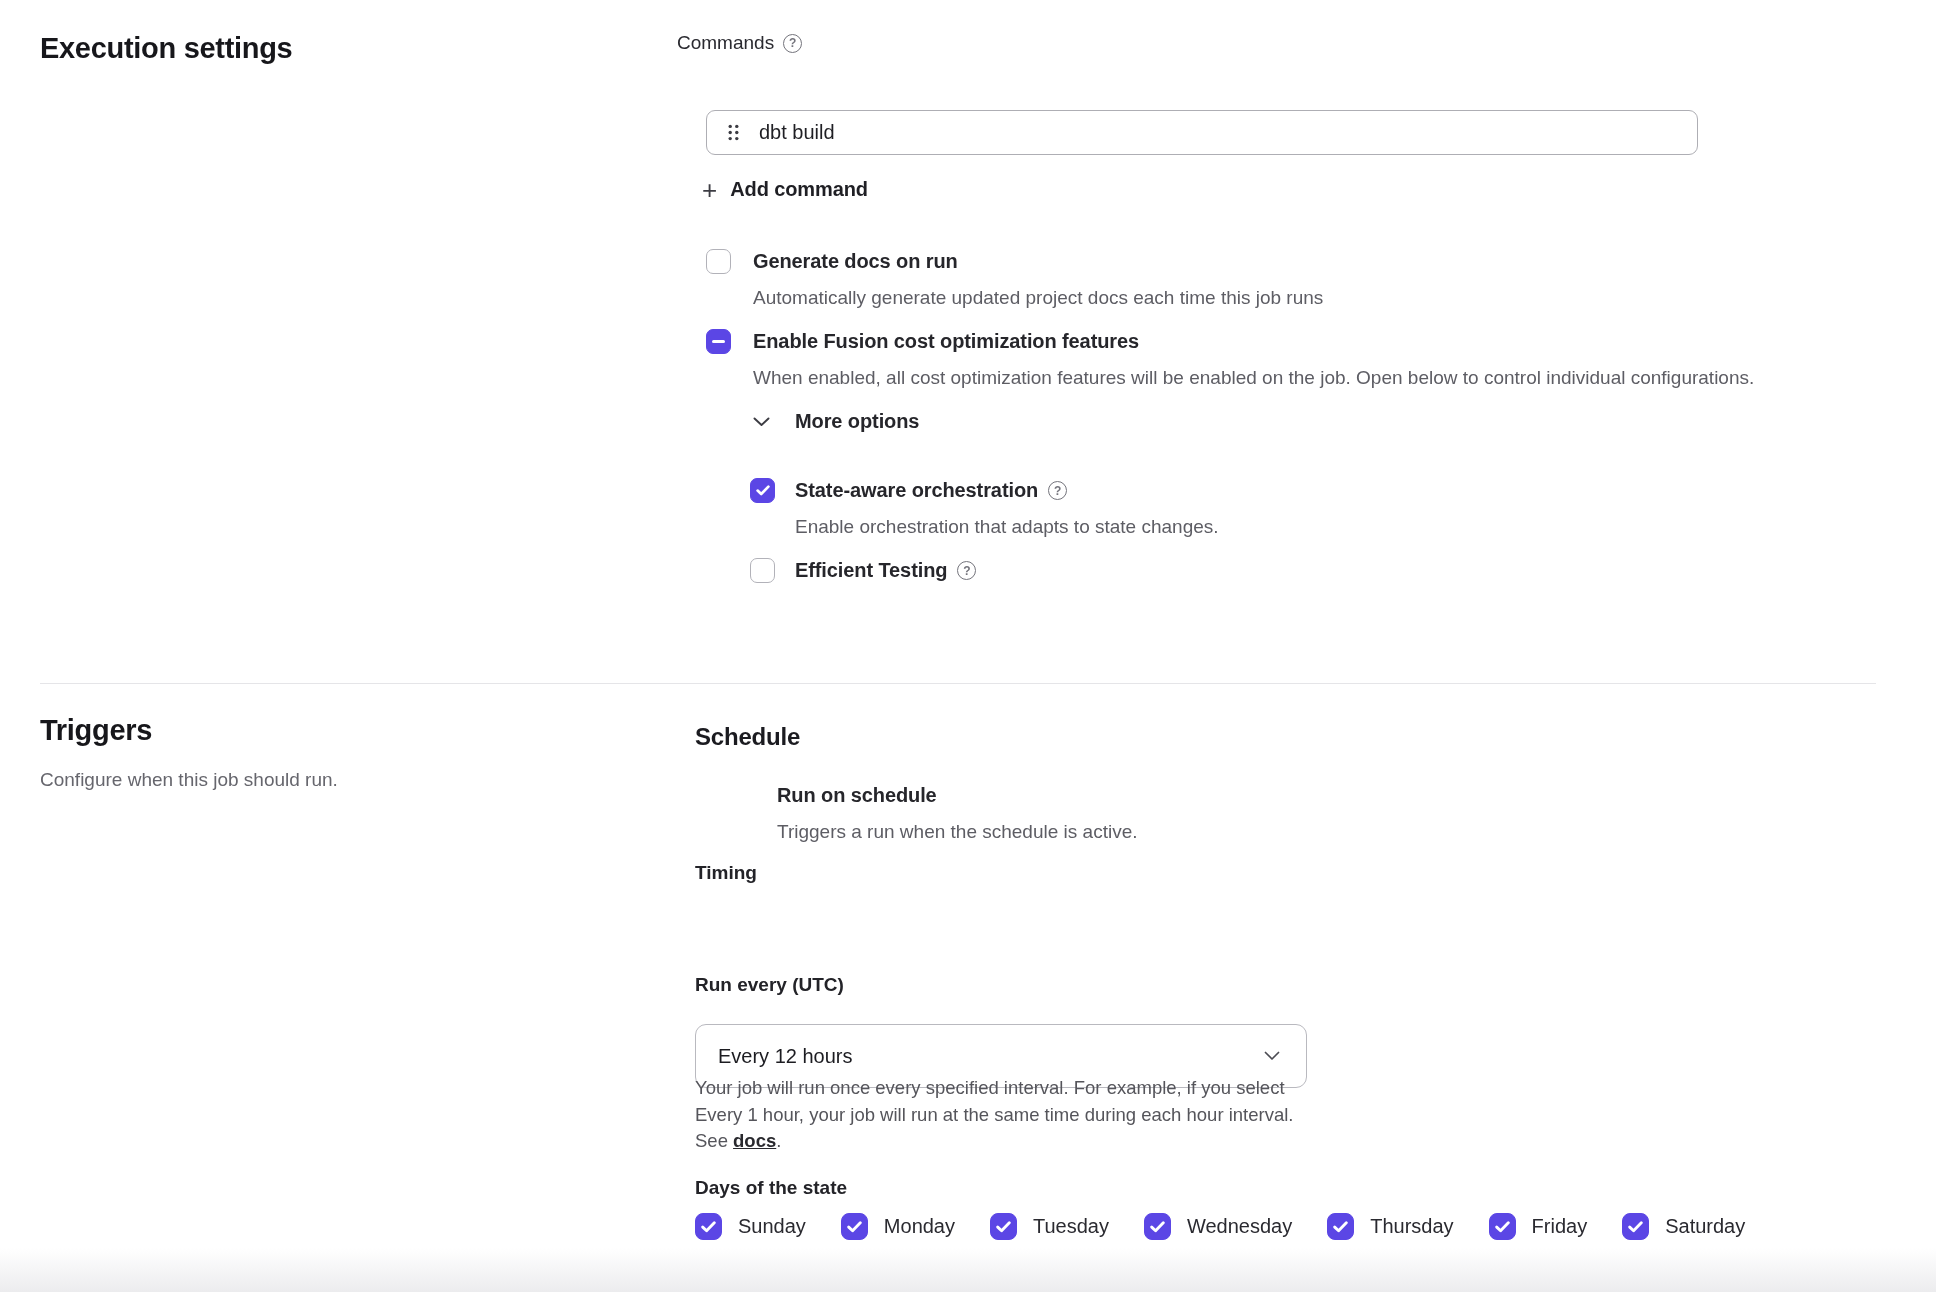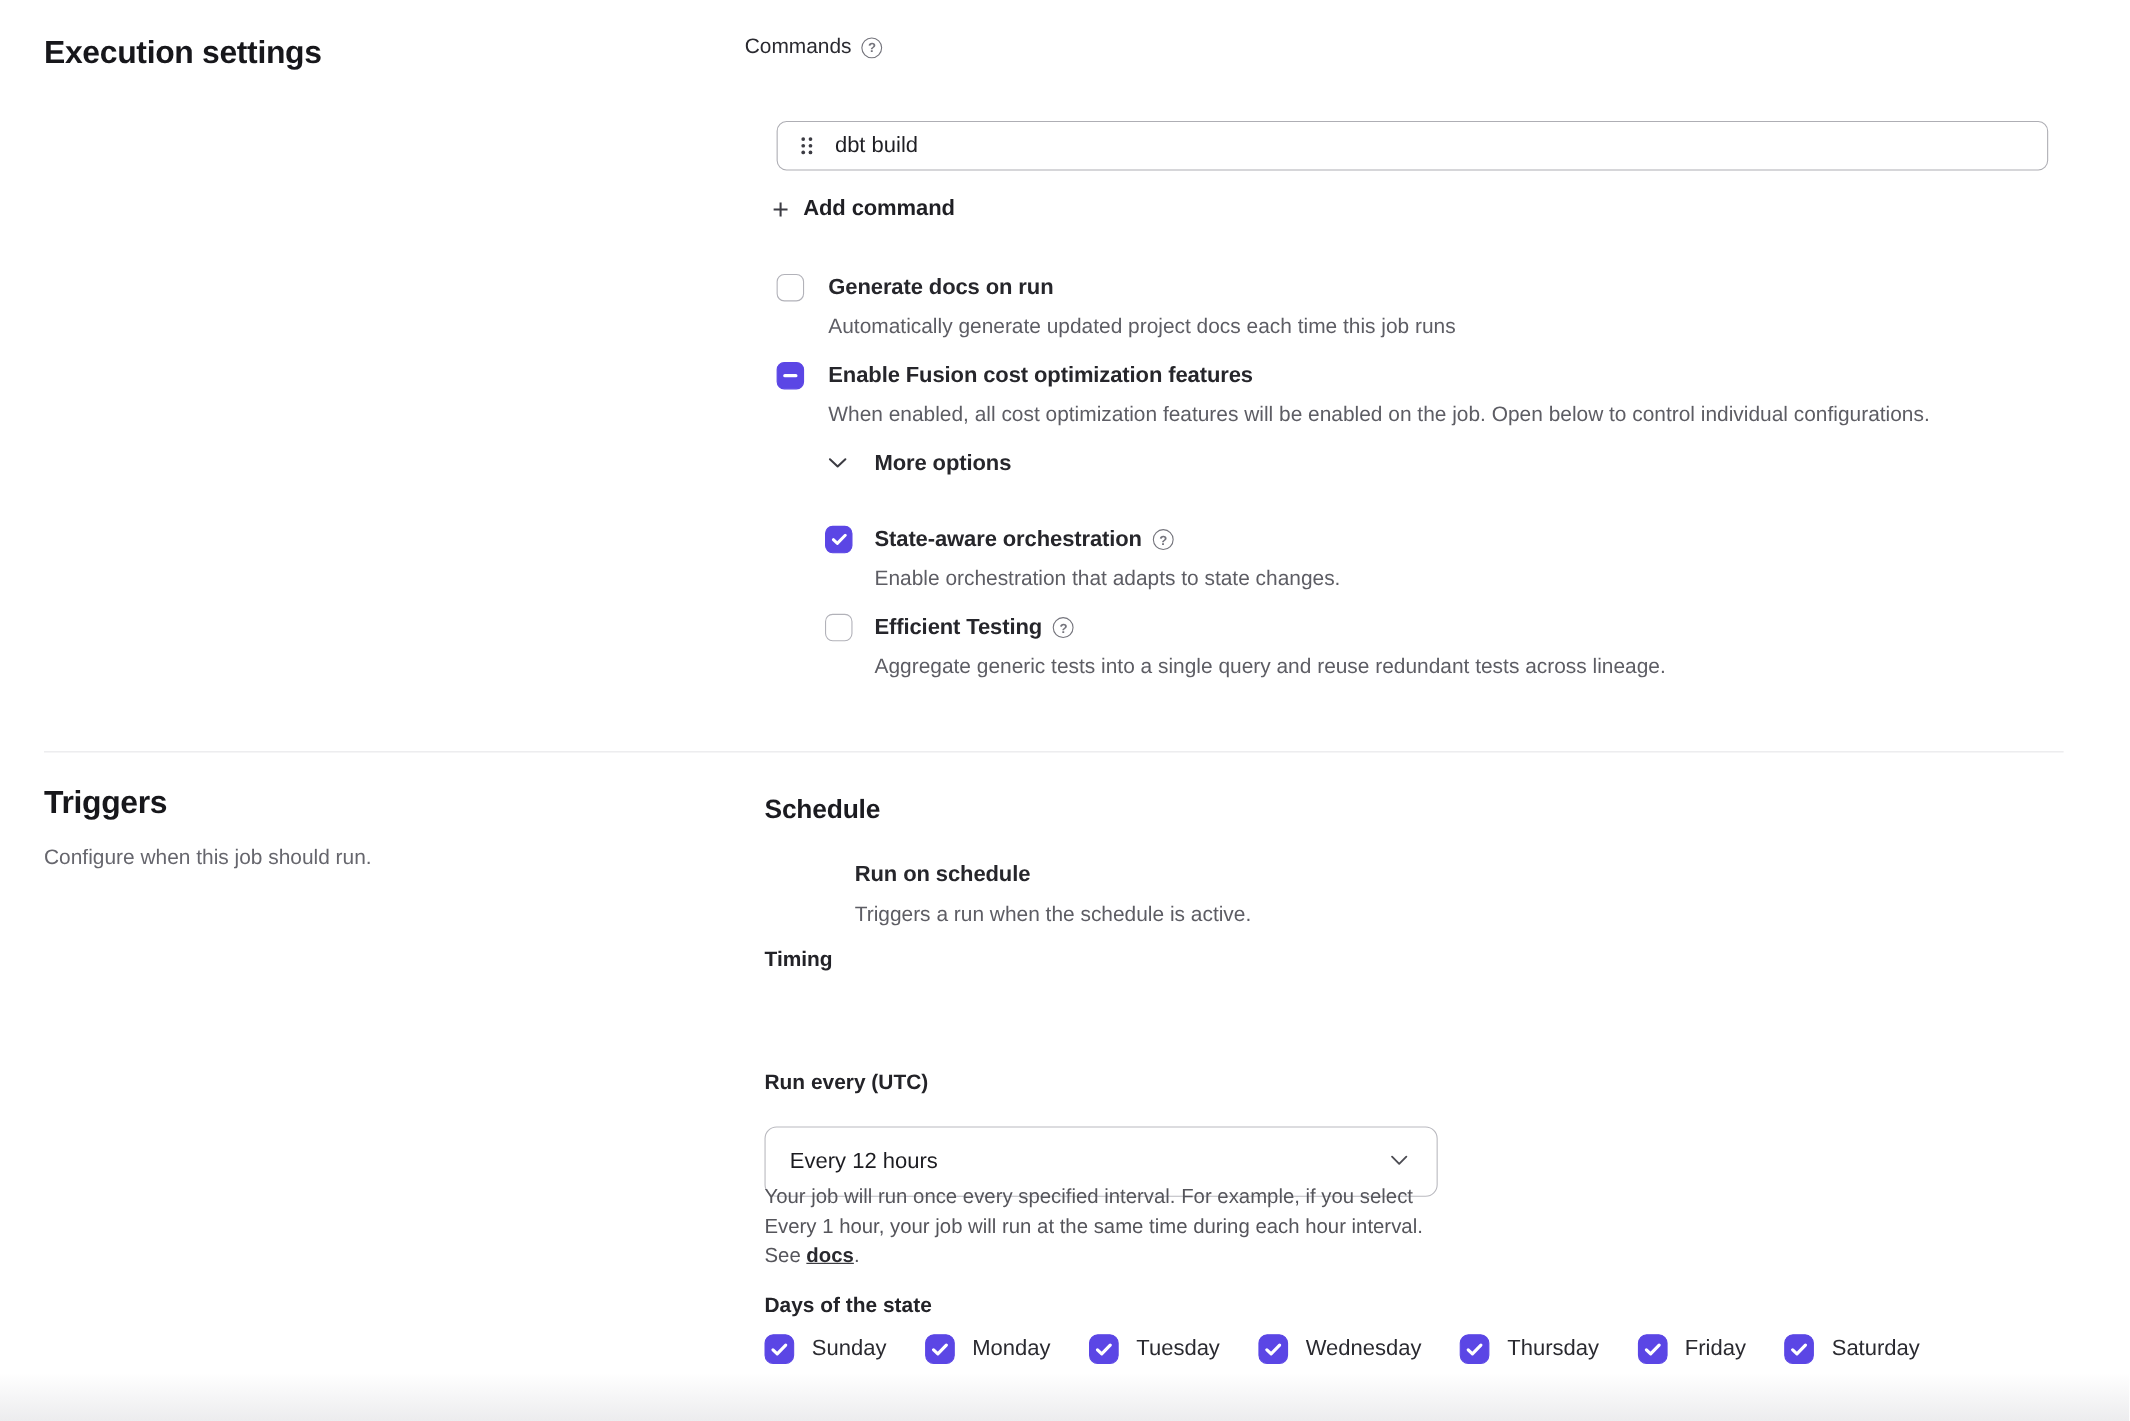--- a/index.html
+++ b/index.html
@@ -62,21 +62,21 @@
     border: 1.4px solid #74747c;
     border-radius: 50%;
     display: inline-flex; align-items: center; justify-content: center;
     font-size: 12px; font-weight: 700; color: #74747c;
     line-height: 1;
     flex: 0 0 auto;
   }
 
   .command-input {
     display: flex; align-items: center;
-    width: 1156px; height: 45px;
+    width: 992px; height: 45px;
     border: 1px solid #aeaeb4;
     border-radius: 9px;
     background: #fff;
     padding: 0 18px 0 21px;
     gap: 20px;
   }
   .command-input .cmd-text { font-size: 20px; color: #1f1f24; }
 
   .add-command {
     display: inline-flex; align-items: center; gap: 13px;
@@ -229,21 +229,20 @@
     <span class="help-icon">?</span>
   </span>
   <span class="abs opt-desc" style="left:795px; top:516px;">Enable orchestration that adapts to state changes.</span>
 
   
   <span class="abs checkbox" style="left:750px; top:558px;"></span>
   <span class="abs label-with-help" style="left:795px; top:559px;">
     <span class="opt-label">Efficient Testing</span>
     <span class="help-icon">?</span>
   </span>
-  <span class="abs opt-desc" style="left:795px; top:596px;">Aggregate generic tests into a single query and reuse redundant tests across lineage.</span>
 
   
   <div class="abs divider" style="left:40px; top:683px; width:1836px;"></div>
 
   
   <h1 class="abs section-title" style="left:40px; top:714px;">Triggers</h1>
   <p class="abs section-subtitle" style="left:40px; top:769px;">Configure when this job should run.</p>
 
   
   <h2 class="abs col-title" style="left:695px; top:723px;">Schedule</h2>

